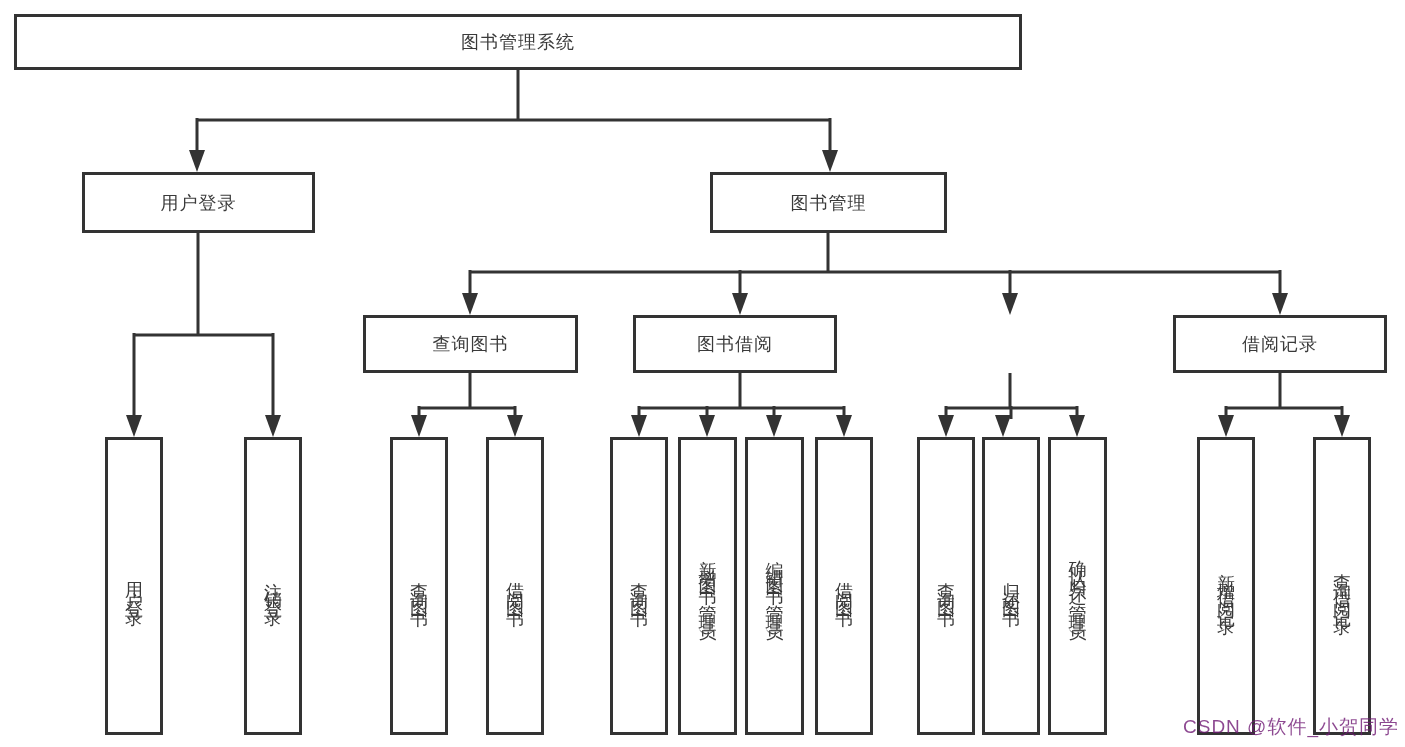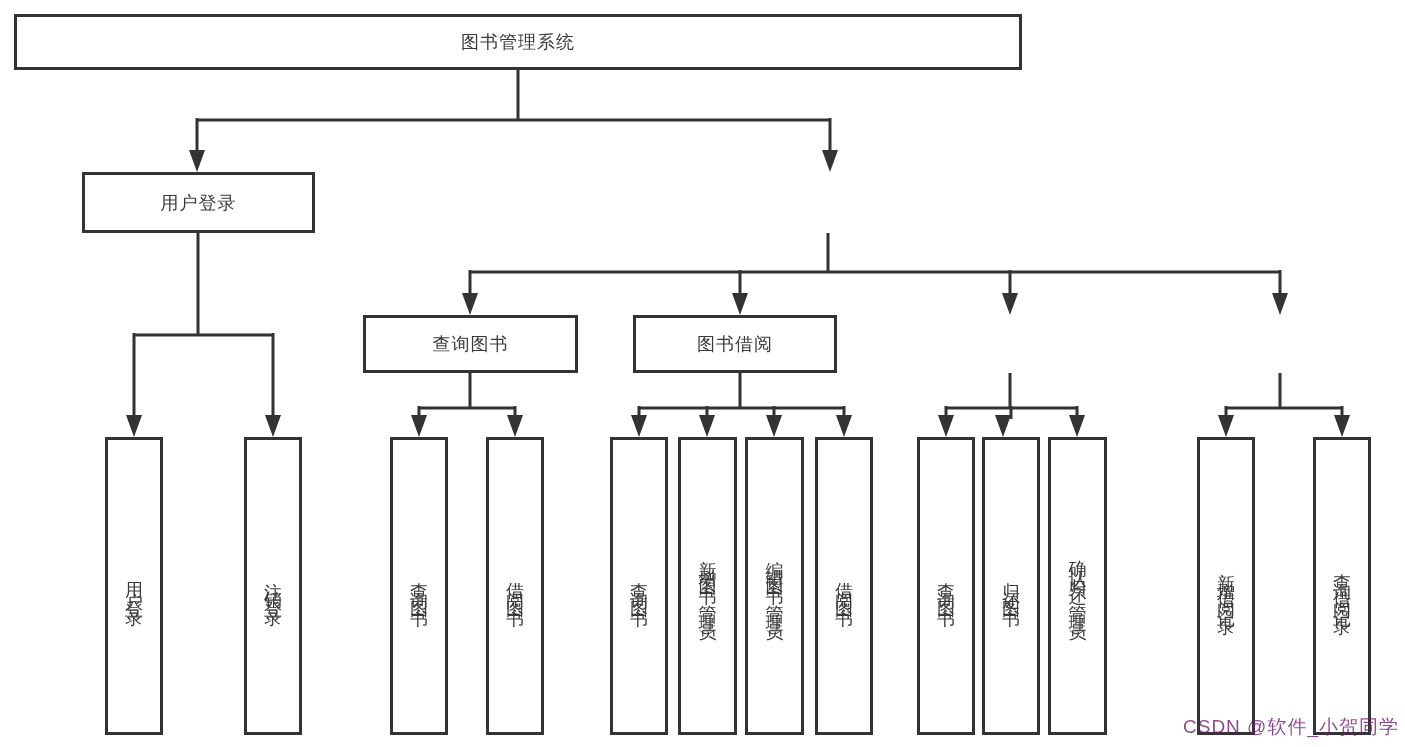--- a/index.html
+++ b/index.html
@@ -89,26 +89,32 @@
     </g>
   </svg>
 
   <div class="box" style="left:14px;top:14px;width:1008px;height:56px;">
     <span class="hlabel">图书管理系统</span>
   </div>
 
   <div class="box" style="left:82px;top:172px;width:233px;height:61px;">
     <span class="hlabel">用户登录</span>
   </div>
+  <div class="box" style="left:710px;top:172px;width:237px;height:61px;">
+    <span class="hlabel">图书管理</span>
+  </div>
 
   <div class="box" style="left:363px;top:315px;width:215px;height:58px;">
     <span class="hlabel">查询图书</span>
   </div>
   <div class="box" style="left:633px;top:315px;width:204px;height:58px;">
     <span class="hlabel">图书借阅</span>
+  </div>
+  <div class="box" style="left:1173px;top:315px;width:214px;height:58px;">
+    <span class="hlabel">借阅记录</span>
   </div>
 
   <div class="box leaf" style="left:105px;top:437px;width:58px;height:298px;">
     <span class="vlabel">用户登录</span>
   </div>
   <div class="box leaf" style="left:244px;top:437px;width:58px;height:298px;">
     <span class="vlabel">注销登录</span>
   </div>
 
   <div class="box leaf" style="left:390px;top:437px;width:58px;height:298px;">

